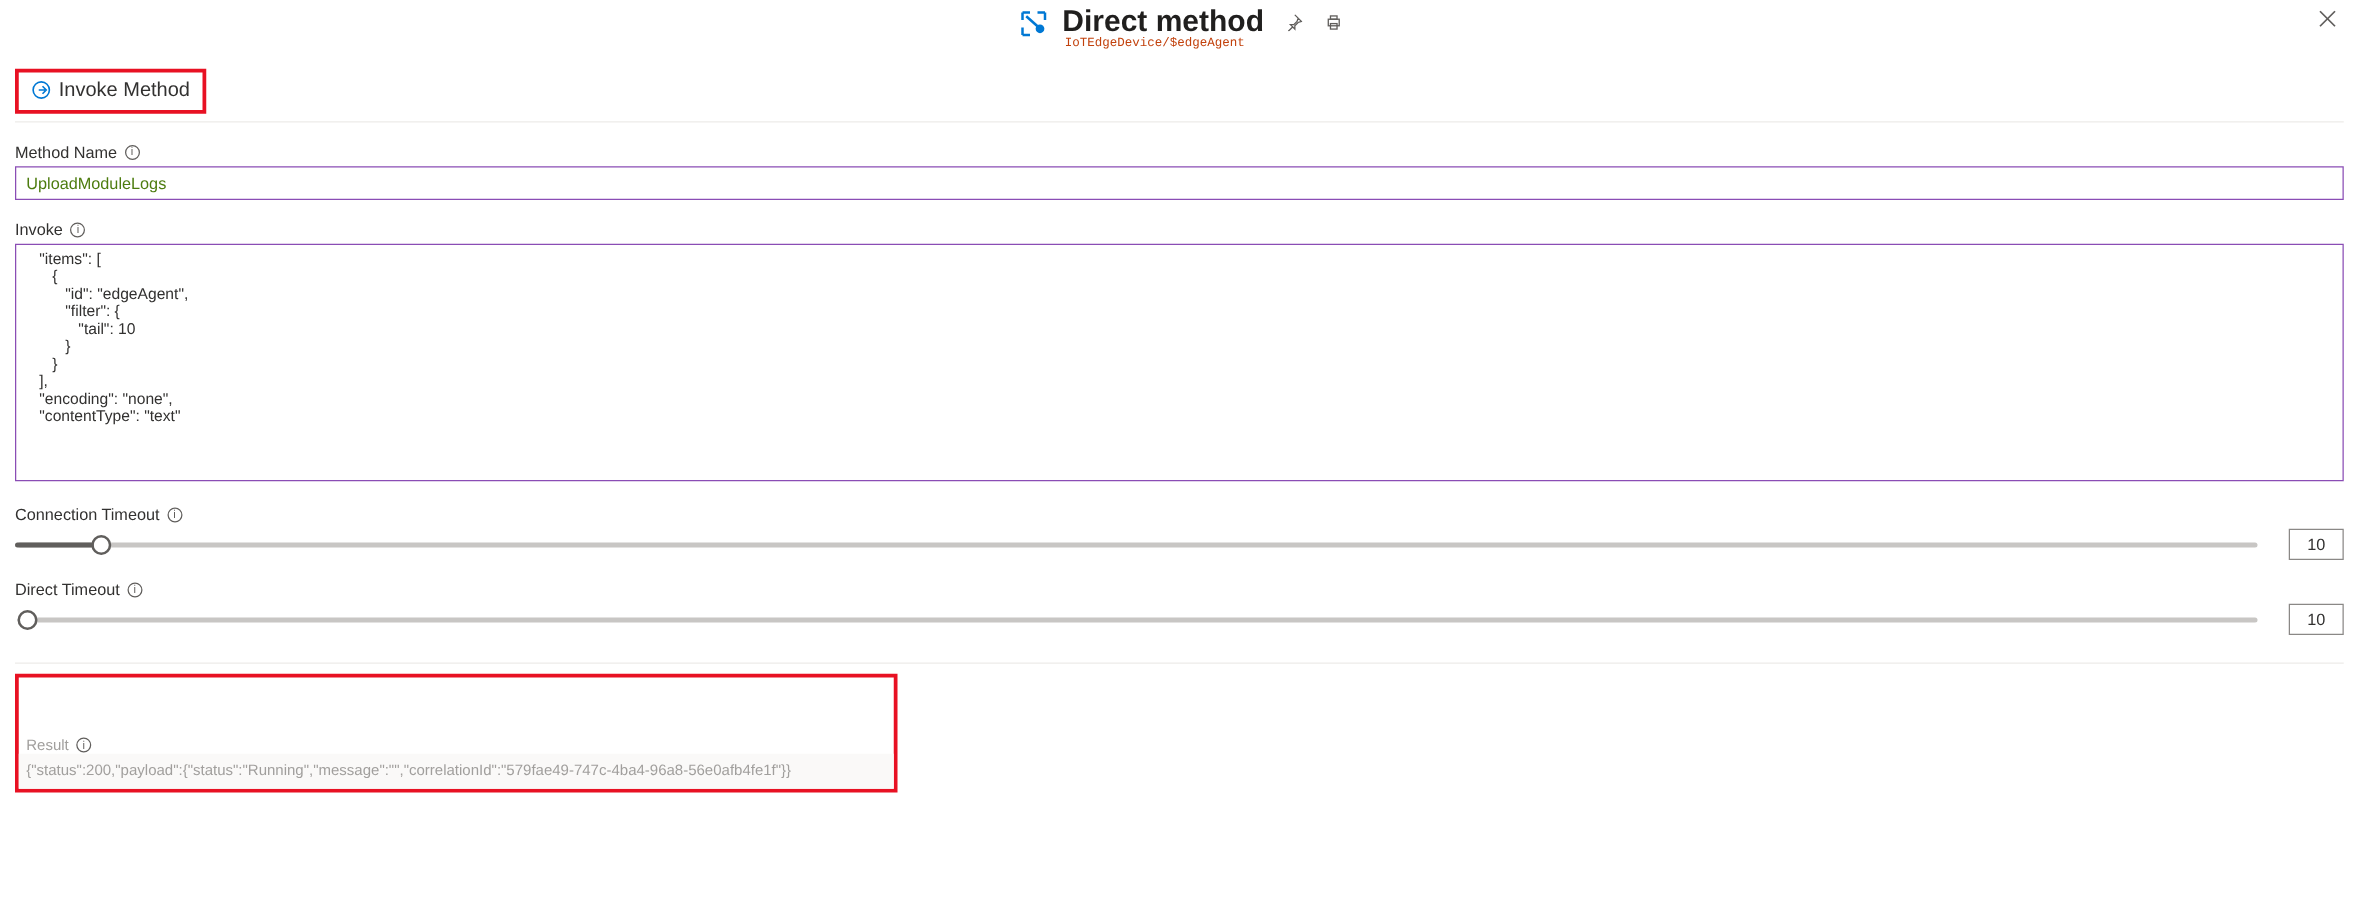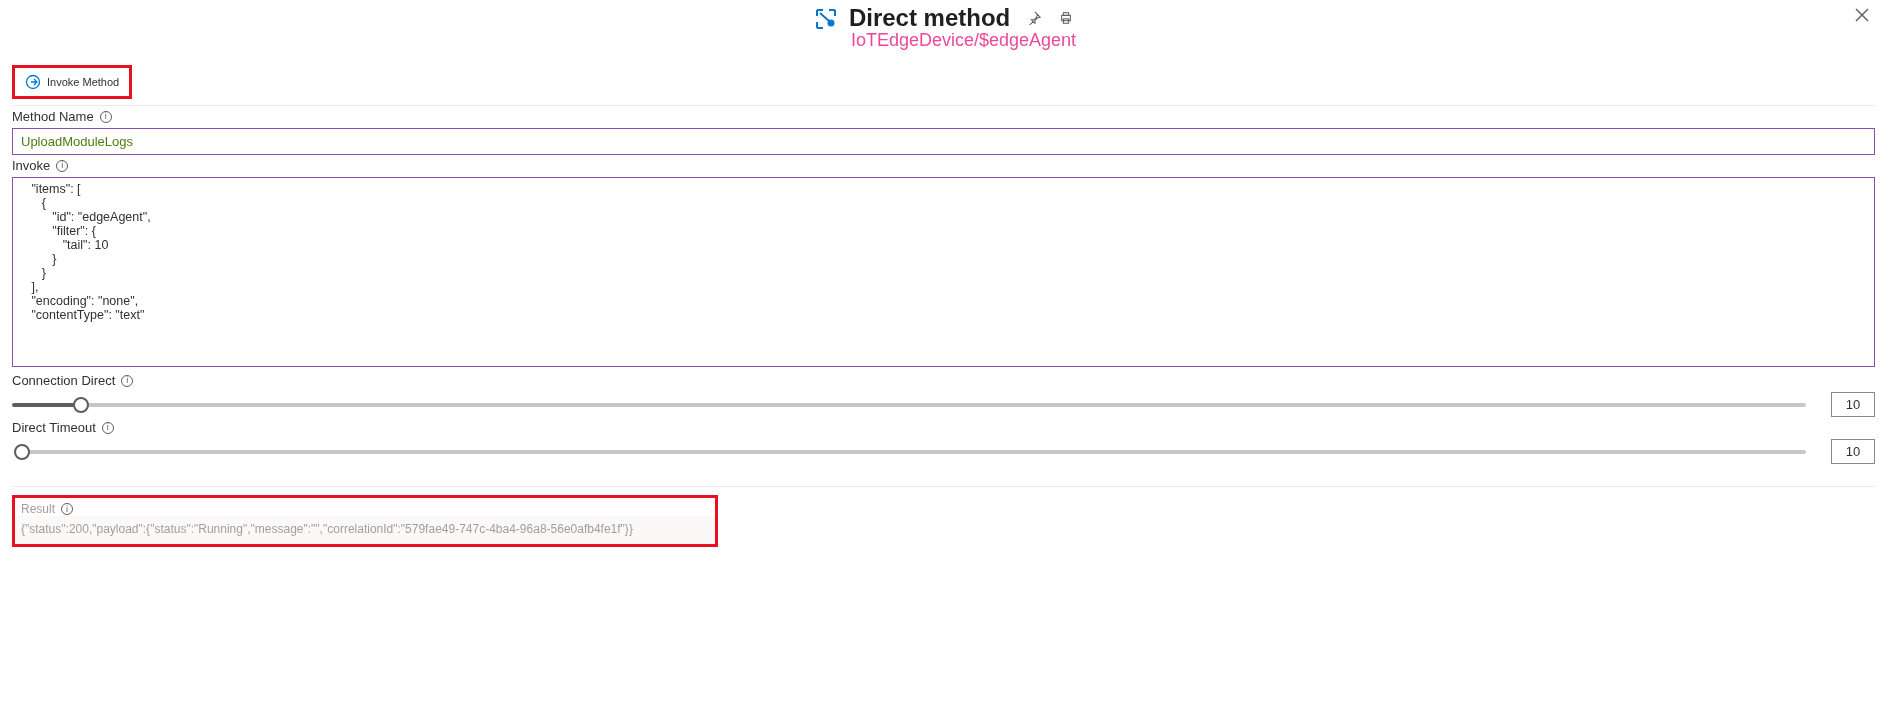--- a/index.html
+++ b/index.html
@@ -22,57 +22,57 @@
   .header-left { display:flex; align-items:flex-start; }
   .hdr-icon {
     width: 30px; height: 30px;
     margin-right: 8px;
     display:flex; align-items:center; justify-content:center;
     color:#0078d4;
   }
   .title-block { display:flex; flex-direction:column; }
   .title-row { display:flex; align-items:center; gap:16px; }
   .page-title { font-size: 24px; font-weight:600; color:#201f1e; }
-  .breadcrumb { font-size: 18px; color:#ec4899; margin-top:-2px; margin-left:2px;}
+  .breadcrumb { font-size: 10px; color:#c2410c; margin-top:-2px; margin-left:2px;font-family:Liberation Mono, monospace;}
   .hdr-action-icon {
     width:16px; height:16px; color:#605e5c; cursor:pointer;
     display:flex; align-items:center; justify-content:center;
   }
   .close-icon {
     position:absolute; right:4px; top:6px;
     width:18px; height:18px; color:#605e5c; cursor:pointer;
     display:flex; align-items:center; justify-content:center;
   }
 
   .toolbar {
     margin-top: 14px;
     display:flex; align-items:center;
     border-bottom:1px solid #edebe9;
     padding-bottom:6px;
   }
   .invoke-btn {
-    display:flex; align-items:center; gap:6px;
+    display:flex; gap:6px;
     background:transparent;
     border:none; cursor:pointer;
-    font-size:11px; color:#323130;
+    font-size:16px; color:#323130;
     padding:4px 6px;
   }
   .invoke-icon {
     width:16px; height:16px; color:#0078d4;
     display:flex; align-items:center; justify-content:center;
   }
   .highlight-red {
     border:3px solid #e81123;
     padding:2px 4px;
     border-radius:0;
   }
 
   .section-label {
     display:flex; align-items:center; gap:6px;
-    margin-top:3px; margin-bottom:4px;
+    margin-top:16px; margin-bottom:4px;
     color:#323130;
   }
   .info-icon {
     width:12px; height:12px;
     border:1px solid #605e5c; border-radius:50%;
     display:inline-flex; align-items:center; justify-content:center;
     font-size:9px; color:#605e5c; line-height:1;
     font-style:normal;
   }
 
@@ -139,20 +139,21 @@
 
   .divider { height:1px; background:#edebe9; margin-top:22px; }
 
   .result-block{
     margin-top:8px;
   }
   .result-label-row{
     display:flex; align-items:center; gap:6px;
     color:#a19f9d; font-size:12px;
     padding:4px 6px 0 6px;
+    margin-top:43px;
   }
   .result-box{
     background:#faf9f8;
     color:#a19f9d;
     font-size:12px;
     padding:6px 6px 8px 6px;
     border:none;
   }
   .result-highlight-wrap{
     border:3px solid #e81123;
@@ -241,21 +242,21 @@
          "filter": {
             "tail": 10
          }
       }
    ],
    "encoding": "none",
    "contentType": "text"</textarea>
 
 
 <div class="section-label">
-  <span>Connection Direct</span>
+  <span>Connection Timeout</span>
   <span class="info-icon">i</span>
 </div>
 <div class="slider-row">
   <div class="slider-track">
     <div class="slider-fill" style="width:3.5%"></div>
     <input type="range" class="slider" min="0" max="300" value="10" style="">
   </div>
   <div class="slider-value-box">10</div>
 </div>
 

